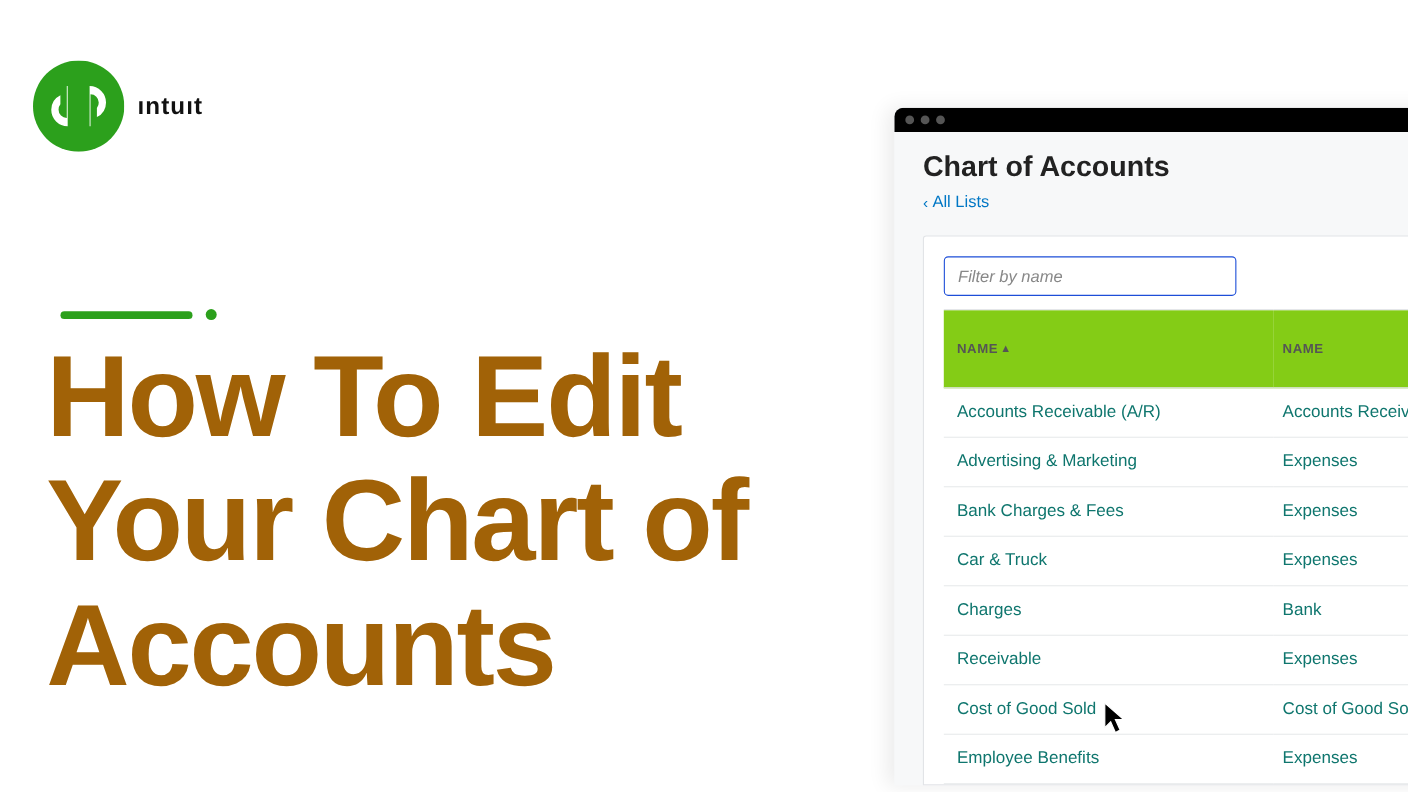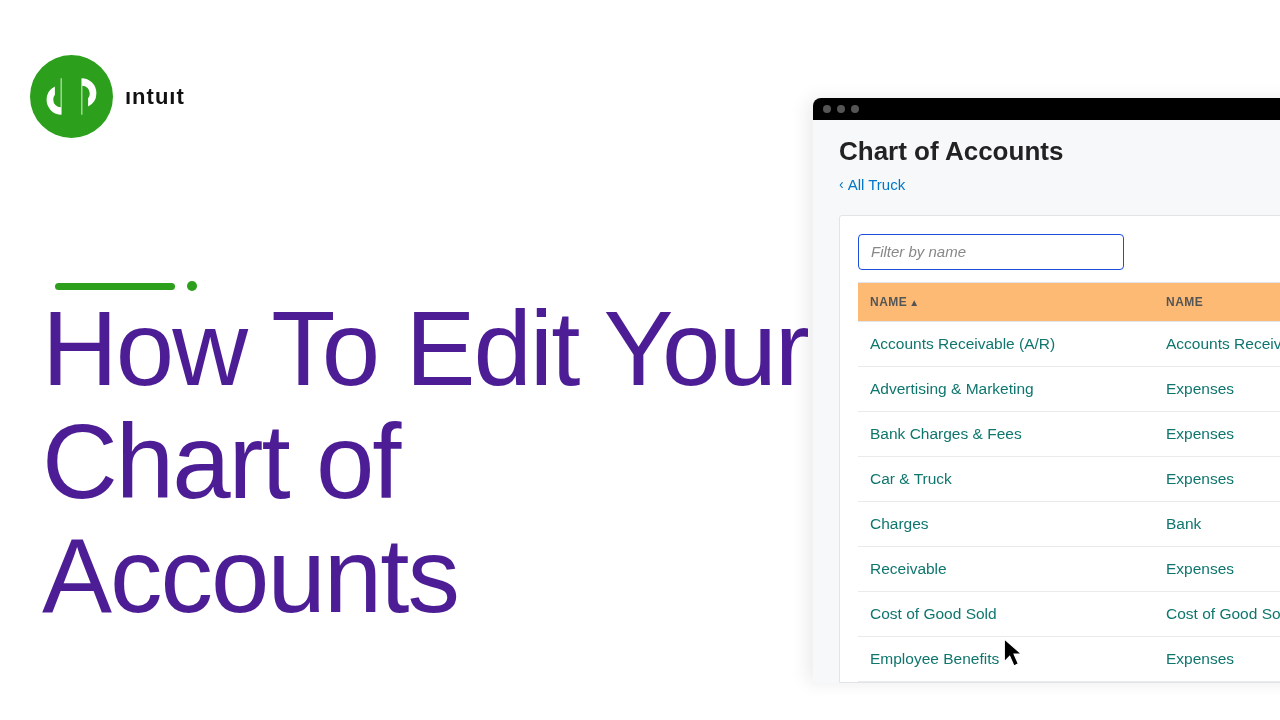--- a/index.html
+++ b/index.html
@@ -12,38 +12,38 @@
   .logo-text { display: flex; flex-direction: column; line-height: 1; color: #111; }
   .logo-intuit { font-size: 22px; font-weight: 900; letter-spacing: 1px; font-family: Helvetica, Arial, sans-serif; }
   .logo-qb { font-size: 59px; font-weight: 600; letter-spacing: -1px; }
 
   
   .accent { position: absolute; top: 281px; left: 55px; display: flex; align-items: center; gap: 12px; }
   .accent-bar { width: 120px; height: 7px; background: #2CA01C; border-radius: 4px; }
   .accent-dot { width: 10px; height: 10px; background: #2CA01C; border-radius: 50%; }
 
   
-  .headline { position: absolute; top: 292px; left: 42px; width: 780px; font-size: 105px; font-weight: 400; line-height: 1.08; letter-spacing: -2px; color: #4c1d95; }
+  .headline { position: absolute; top: 304px; left: 42px; width: 780px; font-size: 105px; font-weight: 700; line-height: 1.08; letter-spacing: -2px; color: #a16207; }
 
   
   .browser { position: absolute; top: 98px; left: 813px; width: 560px; background: #f7f8f9; border-radius: 8px 0 0 0; overflow: hidden; box-shadow: -6px 0 18px rgba(0,0,0,0.08); }
   .titlebar { height: 22px; background: #000; display:flex; align-items:center; padding: 0 10px; gap:6px; }
   .tdot { width: 8px; height: 8px; border-radius:50%; background:#555; }
 
   .page { padding: 10px 26px 0 26px; }
   .page-title { font-size: 26px; font-weight: 700; color: #222; margin: 6px 0 8px 0; }
   .back-link { color: #0077c5; font-size: 15px; display: inline-flex; align-items:center; gap: 4px; cursor: pointer; margin-bottom: 22px; }
   .back-link .chev { font-size: 14px; }
 
   .panel { background: #fff; border: 1px solid #e2e4e7; border-radius: 3px 0 0 0; padding: 18px 18px 0 18px; }
   .filter { width: 266px; height: 36px; border: 1px solid #1d4ed8; border-radius: 4px; padding: 0 12px; font-size: 15px; color: #333; font-style: italic; }
   .filter::placeholder { color: #888; font-style: italic; }
 
   table { width: 100%; border-collapse: collapse; margin-top: 12px; }
-  thead th { text-align: left; font-size: 12px; font-weight: 700; letter-spacing: 0.5px; color: #555; padding: 12px 8px; border-top: 1px solid #e2e4e7; border-bottom: 1px solid #e2e4e7; background:#fdba74; }
+  thead th { text-align: left; font-size: 12px; font-weight: 700; letter-spacing: 0.5px; color: #555; padding: 28px 8px; border-top: 1px solid #e2e4e7; border-bottom: 1px solid #e2e4e7; background:#84cc16; }
   thead th:first-child { padding-left: 12px; }
   .sort-caret { font-size: 10px; vertical-align: middle; margin-left: 2px; }
   tbody td { font-size: 15.5px; color: #0f766e; padding: 13px 8px; border-bottom: 1px solid #e8eaec; white-space: nowrap; }
   tbody td:first-child { padding-left: 12px; }
   tbody tr { cursor: default; }
 
   
   .cursor { position: absolute; top: 638px; left: 1003px; width: 22px; height: 30px; pointer-events:none; }
 </style>
 </head>
@@ -74,21 +74,21 @@
   <div class="browser">
     <div class="titlebar">
       <div class="tdot"></div>
       <div class="tdot"></div>
       <div class="tdot"></div>
     </div>
     <div class="page">
       <h2 class="page-title">Chart of Accounts</h2>
       <a class="back-link">
         <span class="chev">‹</span>
-        <span>All Truck</span>
+        <span>All Lists</span>
       </a>
       <div class="panel">
         <input class="filter" type="text" placeholder="Filter by name" style="">
         <table>
           <thead>
             <tr>
               <th style="width:300px;">
                 <span>NAME</span><span class="sort-caret">▲</span>
               </th>
               <th>

